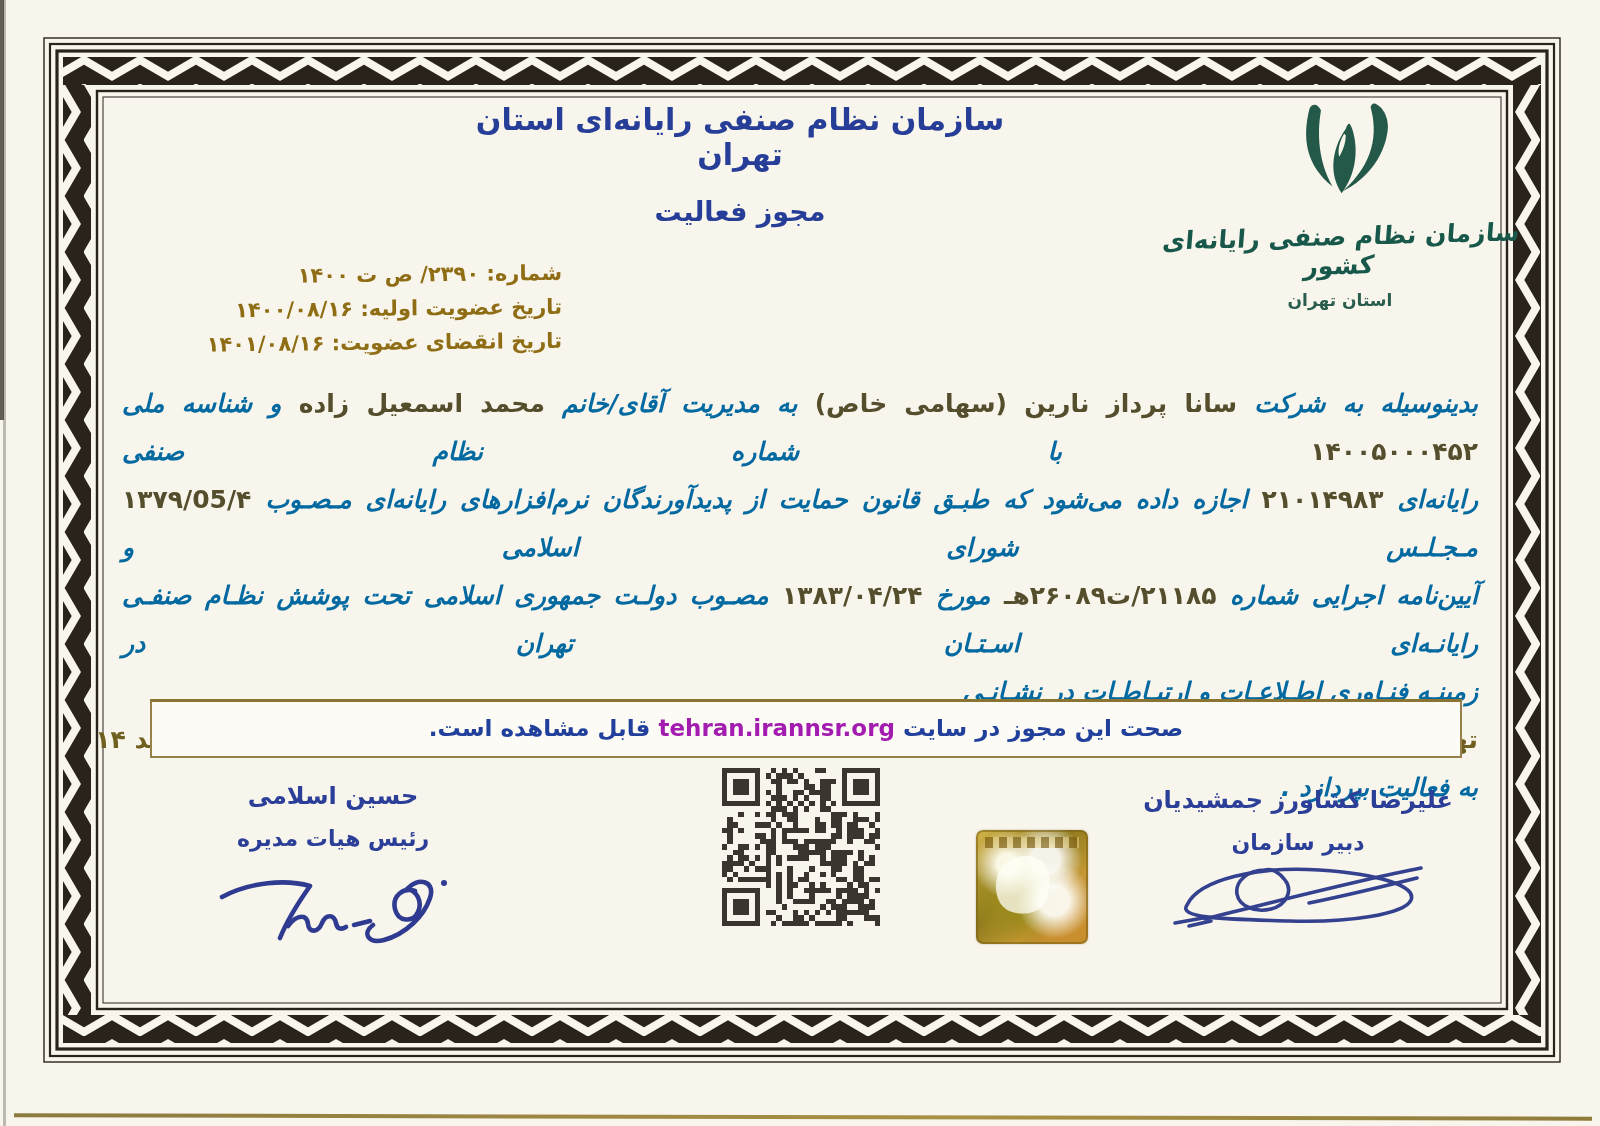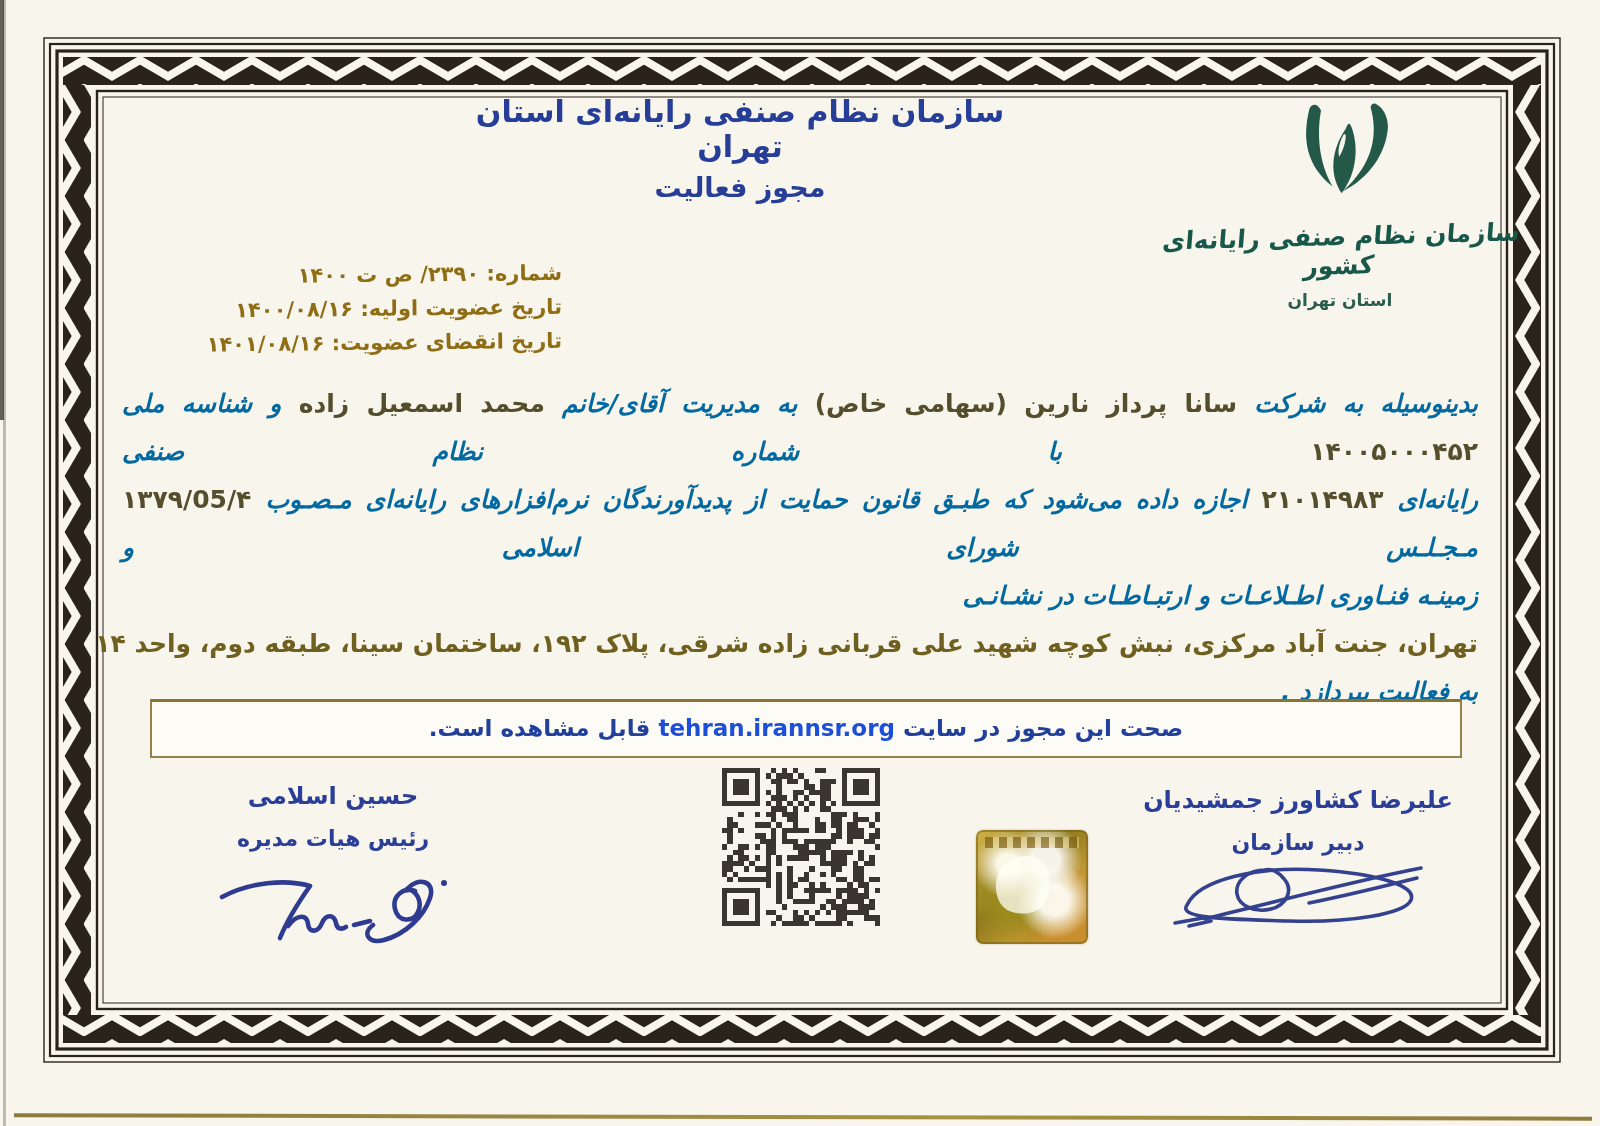--- a/index.html
+++ b/index.html
@@ -7,23 +7,23 @@
   .paper{position:relative;width:1600px;height:1126px;background:#f8f5ec;}
   .frame{position:absolute;left:0;top:0;}
 
   
   .scan-edge-left{position:absolute;left:3px;top:0;width:3px;height:1126px;background:#8d897e;opacity:.55;}
   .scan-edge-left-dark{position:absolute;left:0;top:0;width:4px;height:420px;background:#3f3b33;opacity:.8;}
   .scan-edge-bottom{position:absolute;left:14px;bottom:7px;width:1578px;height:4px;
     background:linear-gradient(to right,#8c7b40,#a89144 60%,#8f7c3c);transform:rotate(.12deg);}
 
   
-  .header{position:absolute;left:430px;top:94px;width:620px;text-align:center;direction:rtl;}
+  .header{position:absolute;left:430px;top:102px;width:620px;text-align:center;direction:rtl;}
   .org-title{font-size:30px;font-weight:bold;color:#27379097;color:#273f96;letter-spacing:.5px;color:#263e97;}
-  .doc-title{margin-top:8px;font-size:27px;font-weight:bold;color:#263e97;}
+  .doc-title{margin-top:24px;font-size:27px;font-weight:bold;color:#263e97;}
 
   
   .logo-block{position:absolute;left:1150px;top:100px;width:380px;text-align:center;direction:rtl;}
   .tulip-wrap{height:112px;}
   .logo-cap{margin-top:10px;font-size:25px;font-weight:bold;color:#17584a;
     transform:rotate(-1.5deg) skewX(-6deg);}
   .logo-sub{margin-top:10px;font-size:17px;font-weight:bold;color:#2a5d4e;letter-spacing:4px;}
 
   
   .meta{position:absolute;left:140px;top:258px;width:422px;direction:rtl;text-align:right;}
@@ -35,21 +35,21 @@
   .bline.justify{white-space:normal;text-align:justify;text-align-last:justify;}
   .bline.right{text-align:right;}
   .seg-blue{color:#0369a1;font-style:italic;}
   .seg-olive{color:#554e2c;}
   .seg-gold{color:#6f6020;}
 
   
   .webbox{position:absolute;left:150px;top:699px;width:1308px;height:54px;
     background:#fdfbf5;border:2px solid #97814b;border-top:3px solid #8a7433;
     direction:rtl;text-align:center;line-height:52px;font-size:23px;font-weight:bold;color:#21409c;}
-  .webbox .url{font-weight:bold;color:#1d4ed8;margin-top:40px;}
+  .webbox .url{font-weight:bold;color:#a21caf;margin-top:40px;}
 
   
   .sig{position:absolute;text-align:center;direction:rtl;}
   .sig-left{left:168px;top:782px;width:330px;}
   .sig-right{left:1128px;top:786px;width:340px;}
   .sig-name{font-size:24px;font-weight:bold;color:#2b3f98;}
   .sig-role{margin-top:16px;font-size:22px;font-weight:bold;color:#2b3f98;}
   .sig-script{margin-top:2px;}
 
   
@@ -132,20 +132,21 @@
 
   <div class="meta">
       <div class="meta-line">شماره: ۲۳۹۰/ ص ت ۱۴۰۰</div>
       <div class="meta-line">تاریخ عضویت اولیه: ۱۴۰۰/۰۸/۱۶</div>
       <div class="meta-line">تاریخ انقضای عضویت: ۱۴۰۱/۰۸/۱۶</div>
     </div>
 
   <div class="body">
       <div class="bline justify"><span class="seg-blue">بدینوسیله به شرکت </span><span class="seg-olive">سانا پرداز نارین (سهامی خاص)</span><span class="seg-blue"> به مدیریت آقای/خانم </span><span class="seg-olive">محمد اسمعیل زاده</span><span class="seg-blue"> و شناسه ملی </span><span class="seg-olive">۱۴۰۰۵۰۰۰۴۵۲</span><span class="seg-blue"> با شماره نظام صنفی</span></div>
       <div class="bline justify"><span class="seg-blue">رایانه‌ای </span><span class="seg-olive">۲۱۰۱۴۹۸۳</span><span class="seg-blue"> اجازه داده می‌شود که طبـق قانون حمایت از پدیدآورندگان نرم‌افزارهای رایانه‌ای مـصـوب </span><span class="seg-olive">۱۳۷۹/05/۴</span><span class="seg-blue"> مـجـلـس شورای اسلامی و</span></div>
+      <div class="bline justify"><span class="seg-blue">آیین‌نامه اجرایی شماره </span><span class="seg-olive">۲۱۱۸۵/ت۲۶۰۸۹هـ</span><span class="seg-blue"> مورخ </span><span class="seg-olive">۱۳۸۳/۰۴/۲۴</span><span class="seg-blue"> مصـوب دولـت جمهوری اسلامی تحت پوشش نظـام صنفـی رایانـه‌ای اسـتـان تهران در</span></div>
       <div class="bline right"><span class="seg-blue">زمینـه فنـاوری اطـلاعـات و ارتبـاطـات در نشـانـی</span></div>
       <div class="bline right"><span class="seg-gold">تهران، جنت آباد مرکزی، نبش کوچه شهید علی قربانی زاده شرقی، پلاک ۱۹۲، ساختمان سینا، طبقه دوم، واحد ۱۴</span></div>
       <div class="bline right"><span class="seg-blue">به فعالیت بپردازد .</span></div>
     </div>
 
   <div class="webbox">
     <span>صحت این مجوز در سایت </span><span class="url">tehran.irannsr.org</span><span> قابل مشاهده است.</span>
   </div>
 
   <div class="sig sig-left">

